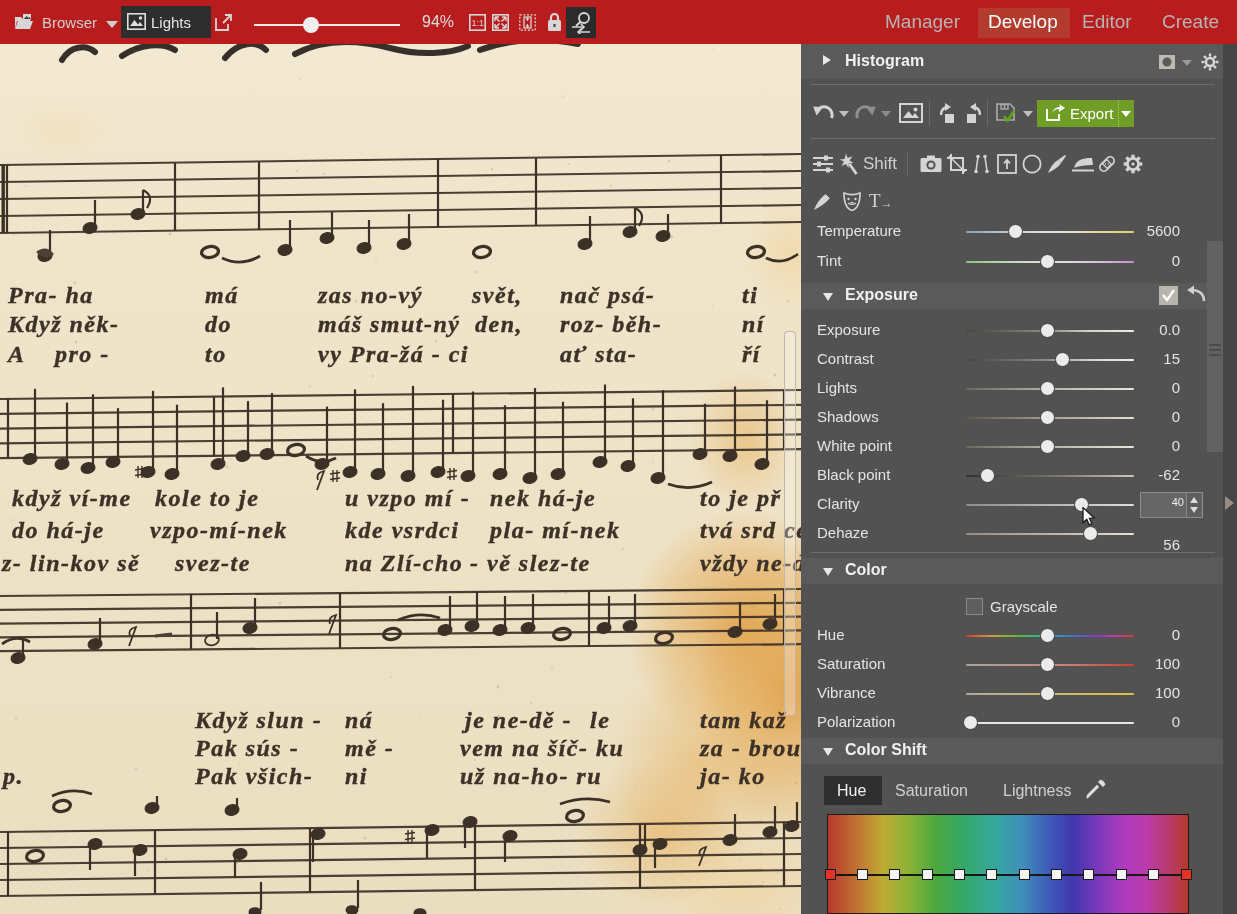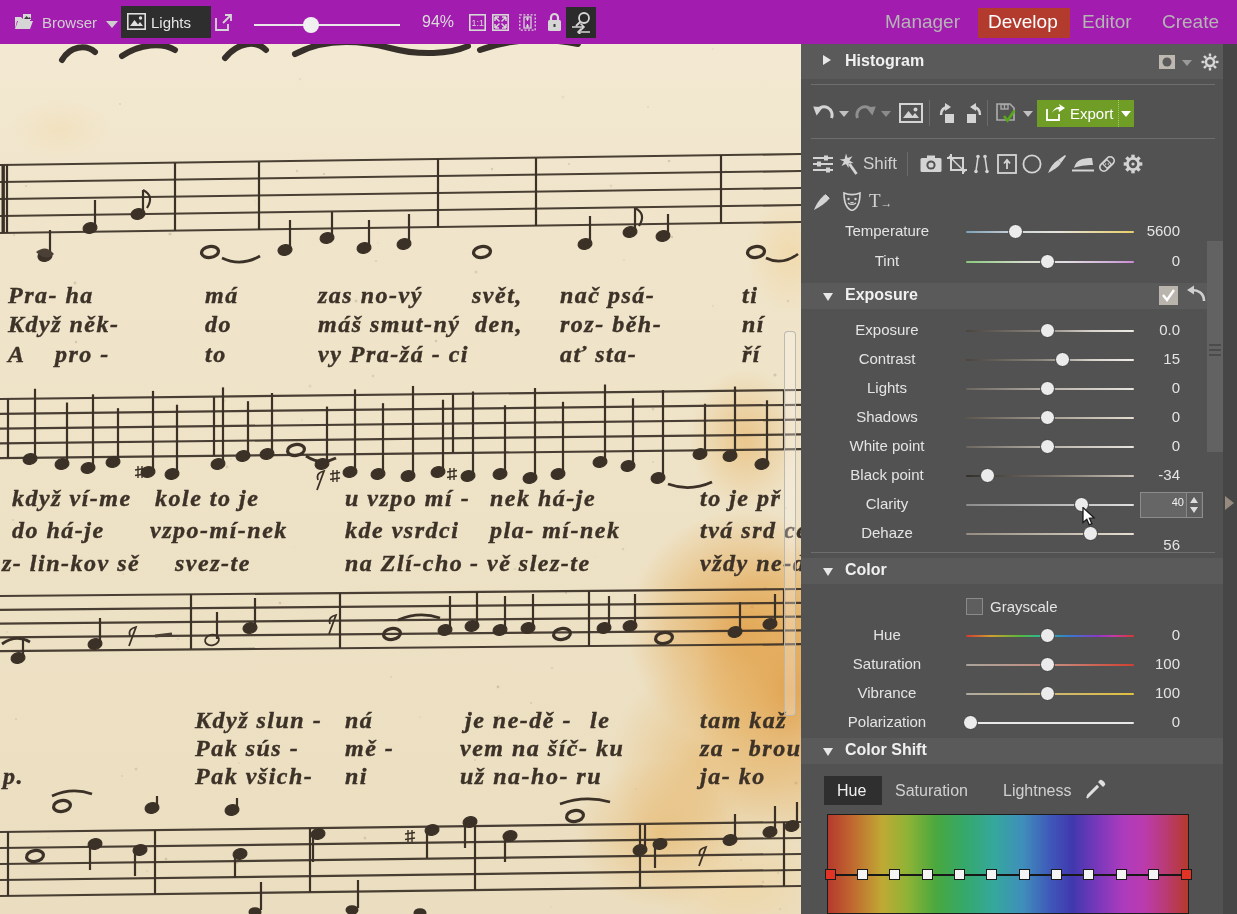--- a/index.html
+++ b/index.html
@@ -1,24 +1,24 @@
 <!DOCTYPE html>
 <html><head><meta charset="utf-8"><style>
 html,body{margin:0;padding:0;width:1237px;height:914px;overflow:hidden;
  font-family:"Liberation Sans",sans-serif;background:#3d3d3d;}
 *{box-sizing:border-box}
-#topbar{position:absolute;left:0;top:0;width:1237px;height:44px;background:#a21caf;}
+#topbar{position:absolute;left:0;top:0;width:1237px;height:44px;background:#b91c1c;}
 #imgarea{position:absolute;left:0;top:44px;width:801px;height:870px;overflow:hidden;}
 #panel{position:absolute;left:801px;top:44px;width:436px;height:870px;background:#525252;}
 .hdr{position:absolute;left:0;width:422px;height:26px;background:#5a5a5a;}
 .hdr b{position:absolute;left:44px;top:4px;font-size:16px;color:#f0f0f0;}
 .tri{position:absolute;left:22px;top:9px;width:0;height:0;}
 .tri.right{border-left:8px solid #e8e8e8;border-top:5px solid transparent;border-bottom:5px solid transparent;}
 .tri.down{border-top:8px solid #e8e8e8;border-left:5px solid transparent;border-right:5px solid transparent;top:10px;}
-.lab{position:absolute;width:156px;left:0;text-align:center;font-size:15px;color:#e4e4e4;padding-left:16px;}
+.lab{position:absolute;width:156px;left:0;text-align:left;font-size:15px;color:#e4e4e4;padding-left:16px;}
 .val{position:absolute;left:239px;width:140px;text-align:right;font-size:15px;color:#e4e4e4;}
 .lab{left:0px;} 
 .trk{position:absolute;left:165px;width:168px;height:2px;border-radius:1px;}
 .hnd{position:absolute;width:15px;height:15px;border-radius:50%;background:#ebebeb;border:1.5px solid #3e3e3e;}
 .sep{position:absolute;left:0;width:404px;height:1px;background:#6e6e6e;}
 .vsep{position:absolute;width:1px;background:#6a6a6a;}
 .spin{position:absolute;left:339px;width:63px;height:26px;background:#666;border:1px solid #8c8c8c;}
 .spv{position:absolute;right:18px;top:3px;font-size:11px;color:#f0f0f0;}
 .sparr{position:absolute;right:1px;top:0;width:15px;height:24px;background:#5e5e5e;border-left:1px solid #888;}
 .sparr i{position:absolute;left:3px;width:0;height:0;border-left:4.5px solid transparent;border-right:4.5px solid transparent;}
@@ -666,21 +666,21 @@
     <div class="trk" style="top:373px;background:linear-gradient(90deg,#5c564e,#a59e93 50%,#e3ddd2)"></div>
     <div class="hnd" style="left:239px;top:366px"></div>
     <div class="val" style="top:364px">0</div>
     <div class="lab" style="top:393px">White point</div>
     <div class="trk" style="top:402px;background:linear-gradient(90deg,#6b665f,#b8b3aa 50%,#e8e5de)"></div>
     <div class="hnd" style="left:239px;top:395px"></div>
     <div class="val" style="top:393px">0</div>
     <div class="lab" style="top:422px">Black point</div>
     <div class="trk" style="top:431px;background:linear-gradient(90deg,#332f2b,#7d776e 55%,#ccc6bc)"></div>
     <div class="hnd" style="left:179px;top:424px"></div>
-    <div class="val" style="top:422px">-34</div>
+    <div class="val" style="top:422px">-62</div>
     <div class="lab" style="top:451px">Clarity</div>
     <div class="trk" style="top:460px;background:linear-gradient(90deg,#8c8c8c,#e0e0e0)"></div>
     <div class="hnd" style="left:273px;top:453px"></div>
     <div class="spin" style="top:448px">
       <span class="spv">40</span>
       <span class="sparr">
         <i class="up"></i>
         <i class="dn"></i>
       </span>
     </div>

